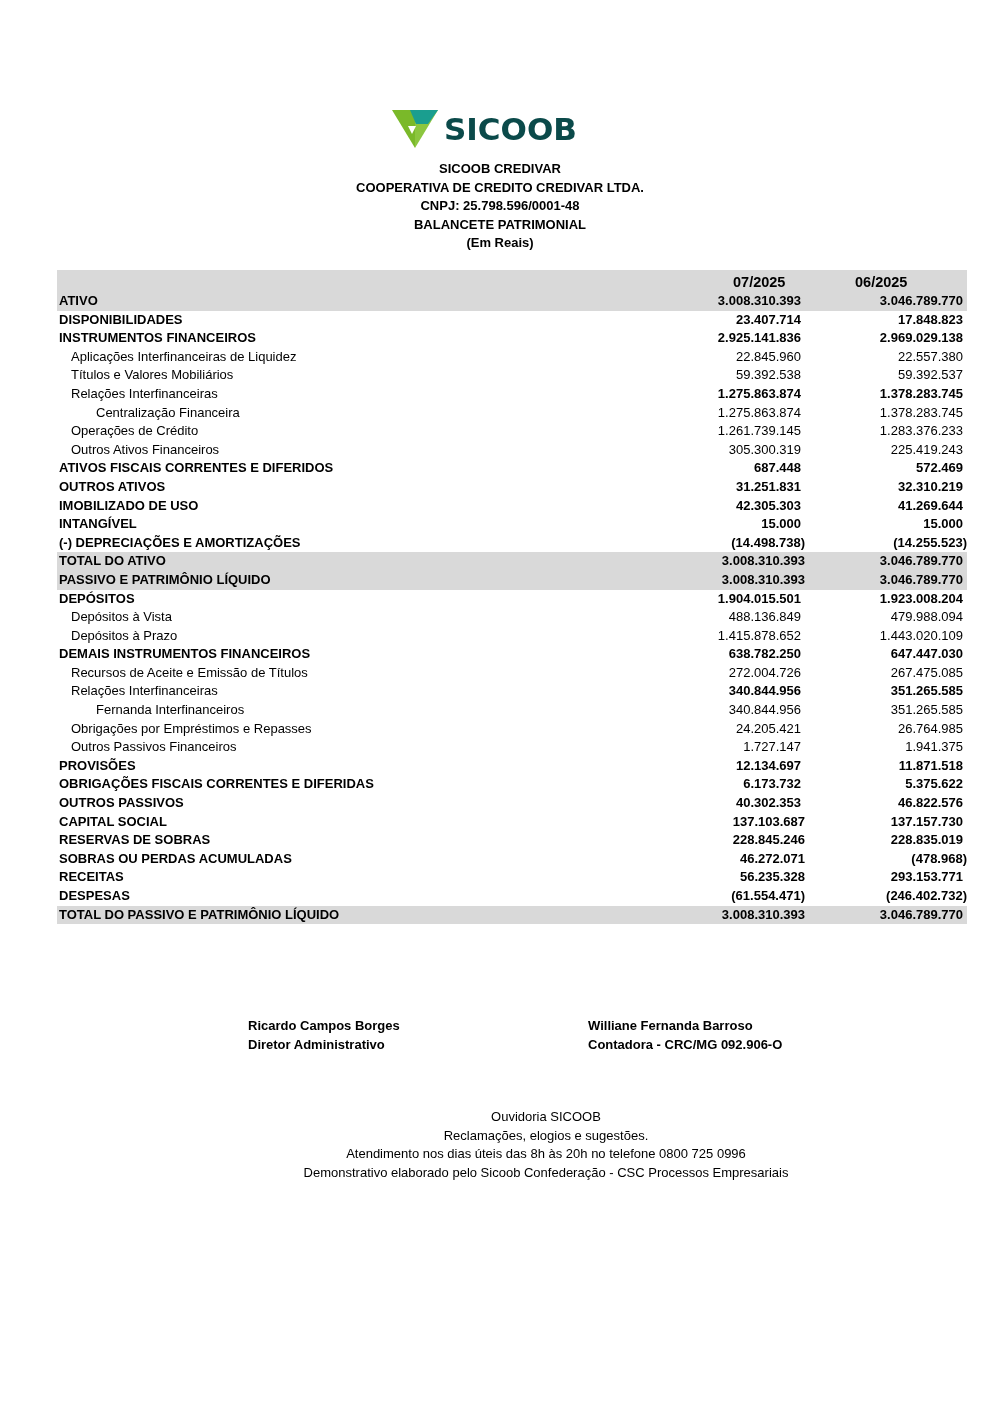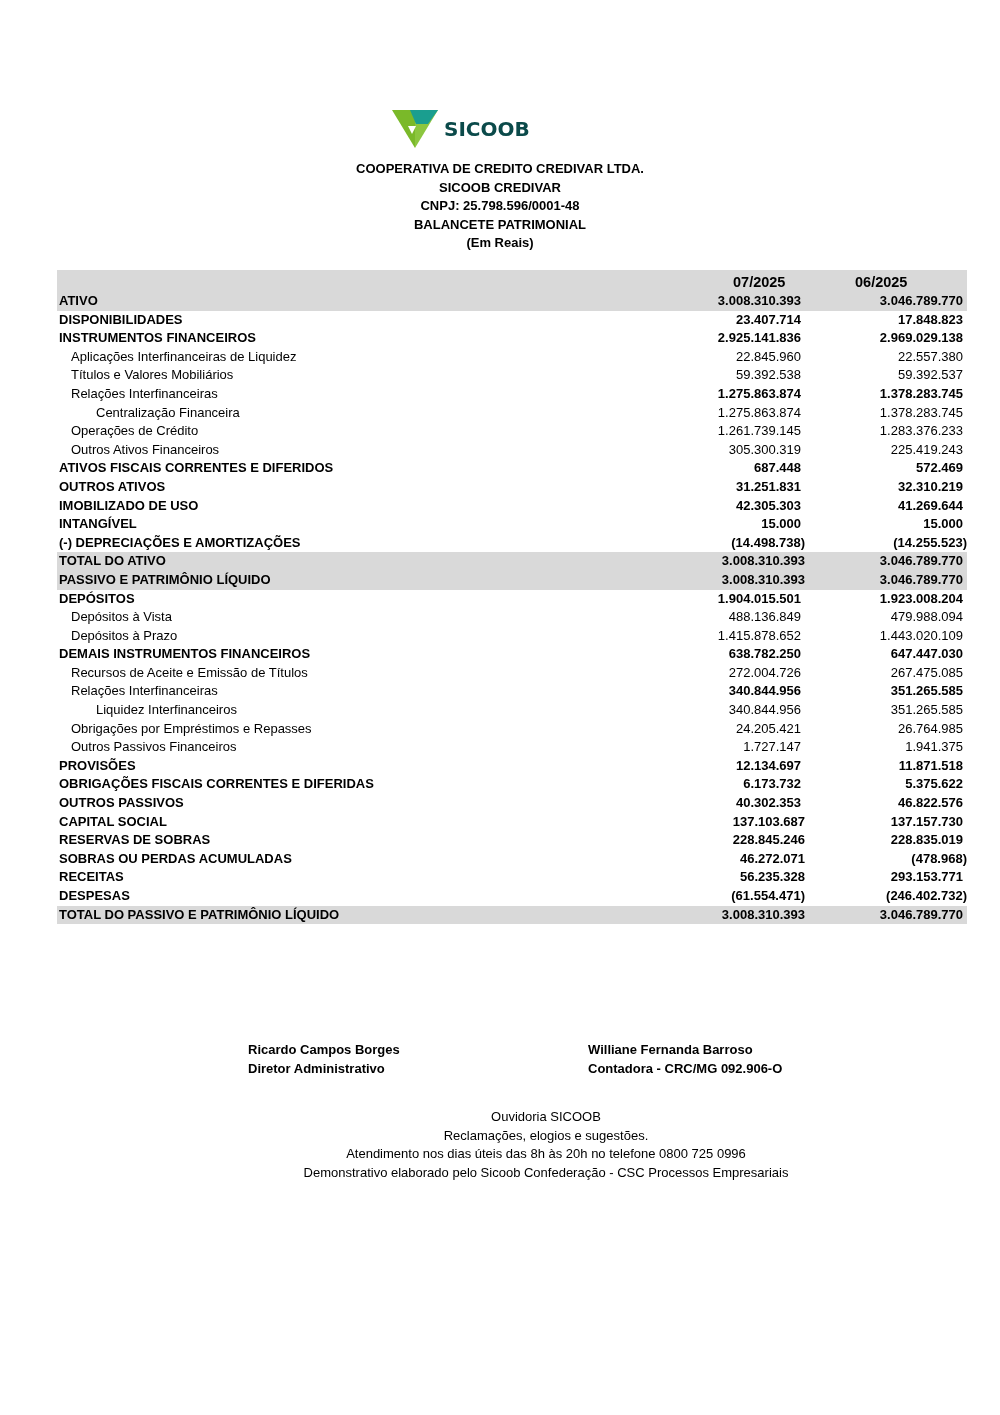--- a/index.html
+++ b/index.html
@@ -1,56 +1,56 @@
 <!DOCTYPE html>
 <html><head>
 <meta charset="utf-8">
 <style>
   html, body { margin: 0; padding: 0; background: #ffffff; }
   body { width: 1000px; height: 1415px; position: relative; font-family: "Liberation Sans", sans-serif; color: #000; overflow: hidden; }
   .logo { position: absolute; left: 392px; top: 108px; width: 190px; height: 42px; display: flex; align-items: center; }
   .logo svg { display: block; }
-  .logo-text { font-family: "DejaVu Sans", sans-serif; font-weight: bold; font-size: 20px; color: #0b4a4a; letter-spacing: 0px; margin-left: 6px; line-height: 1; }
+  .logo-text { font-family: "DejaVu Sans", sans-serif; font-weight: bold; font-size: 31px; color: #0b4a4a; letter-spacing: 0px; margin-left: 6px; line-height: 1; }
   .header { position: absolute; left: 0; width: 1000px; top: 160px; text-align: center; font-size: 13px; font-weight: bold; line-height: 18.6px; }
   .header div { margin: 0; }
   .table { position: absolute; left: 57px; top: 270px; width: 910px; font-size: 13px; }
   .row { position: relative; height: 18.6px; line-height: 18.6px; white-space: nowrap; }
   .row.shaded { background: #d9d9d9; }
   .row.b { font-weight: bold; }
   .row .lbl { position: absolute; left: 2px; }
   .row.l1 .lbl { left: 14px; }
   .row.l2 .lbl { left: 39px; }
   .row .v1 { position: absolute; right: 166px; text-align: right; }
   .row .v2 { position: absolute; right: 4px; text-align: center; }
   .row .v1.neg { right: 162px; }
   .row .v2.neg { right: 0px; }
   .head-row { height: 22px; line-height: 24px; background: #d9d9d9; font-weight: bold; font-size: 14.5px; }
   .head-row .h1 { position: absolute; left: 664px; margin-left: 12px; }
   .head-row .h2 { position: absolute; left: 798px; text-align: right; }
-  .sigs { position: absolute; top: 1016px; font-size: 13px; font-weight: bold; line-height: 19px; margin-top: 24px; }
+  .sigs { position: absolute; top: 1016px; font-size: 13px; font-weight: bold; line-height: 19px; }
   .sig-left { left: 248px; }
   .sig-right { left: 588px; }
   .footer { position: absolute; left: 0; width: 1092px; top: 1108px; text-align: center; font-size: 13px; line-height: 18.6px; }
 </style>
 </head>
 <body>
 
 <div class="logo">
   <svg width="46" height="38" viewBox="0 0 46 38">
     <polygon points="0,0 23,0 23,38" fill="#7ab929"></polygon>
     <polygon points="23,0 46,0 23,38" fill="#8cc63f"></polygon>
     <polygon points="18,0 46,0 36,14 24,14" fill="#1a9e8f"></polygon>
     <polygon points="16,16 24,16 20,24" fill="#ffffff"></polygon>
   </svg>
   <span class="logo-text">SICOOB</span>
 </div>
 
 <div class="header">
+  <div>SICOOB CREDIVAR</div>
   <div>COOPERATIVA DE CREDITO CREDIVAR LTDA.</div>
-  <div>SICOOB CREDIVAR</div>
   <div>CNPJ: 25.798.596/0001-48</div>
   <div>BALANCETE PATRIMONIAL</div>
   <div>(Em Reais)</div>
 </div>
 
 <div class="table">
   <div class="row head-row">
     <span class="h1">07/2025</span>
     <span class="h2">06/2025</span>
   </div>
@@ -159,21 +159,21 @@
       <span class="lbl">Recursos de Aceite e Emissão de Títulos</span>
       <span class="v1">272.004.726</span>
       <span class="v2">267.475.085</span>
     </div>
   <div class="row l1">
       <span class="lbl">Relações Interfinanceiras</span>
       <b class="v1">340.844.956</b>
       <b class="v2">351.265.585</b>
     </div>
   <div class="row l2">
-      <span class="lbl">Liquidez Interfinanceiros</span>
+      <span class="lbl">Fernanda Interfinanceiros</span>
       <span class="v1">340.844.956</span>
       <span class="v2">351.265.585</span>
     </div>
   <div class="row l1">
       <span class="lbl">Obrigações por Empréstimos e Repasses</span>
       <span class="v1">24.205.421</span>
       <span class="v2">26.764.985</span>
     </div>
   <div class="row l1">
       <span class="lbl">Outros Passivos Financeiros</span>

